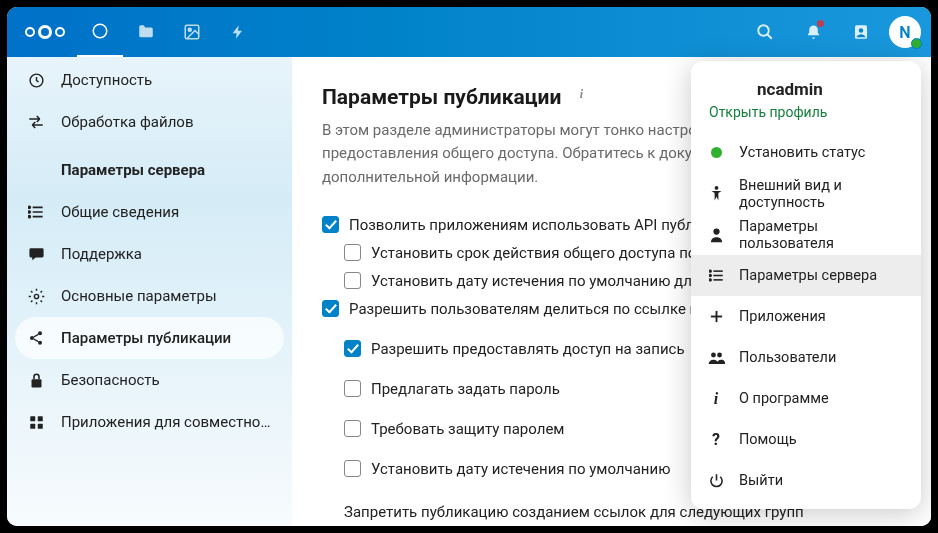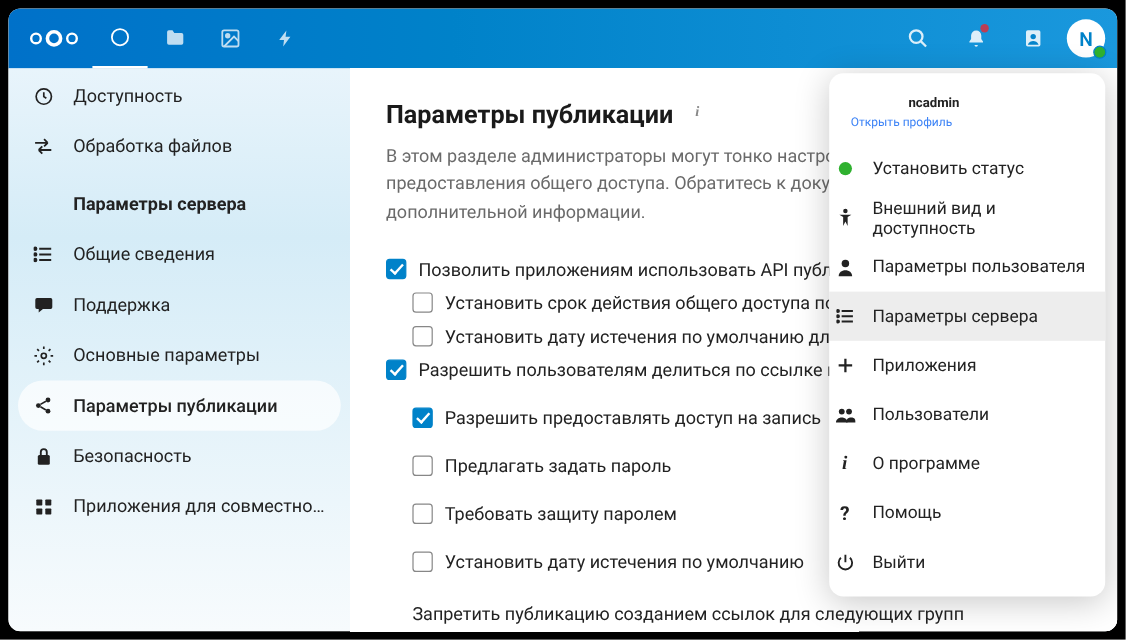--- a/index.html
+++ b/index.html
@@ -46,23 +46,23 @@
 .cb { width: 17px; height: 17px; border: 1.5px solid #878787; border-radius: 3px; flex: 0 0 17px; position: relative; background: #fff; }
 .cb.checked { background: #0082c9; border-color: #0082c9; }
 .cb.checked::after { content: ""; position: absolute; left: 5px; top: 1px; width: 4px; height: 9px; border: solid #fff; border-width: 0 2.3px 2.3px 0; transform: rotate(42deg); }
 .sub-label { color: #222; margin: 20px 0 10px 22px; font-size: 15px; }
 .input-wrap { margin-left: 22px; }
 .input { width: 350px; height: 40px; border: 2px solid #cfcfcf; border-radius: 22px; padding: 0 16px; font-size: 15px; color: #8b5cf6; display: flex; align-items: center; }
 
 
 .popover { position: absolute; top: 54px; right: 10px; width: 230px; background: #fff; border-radius: 12px; box-shadow: 0 4px 28px rgba(0,0,0,0.22); padding: 8px 0; z-index: 50; font-size: 14.5px; color: #222; }
 .pop-head { padding: 10px 18px 12px; }
-.pop-head .nm { font-weight: 700; font-size: 11px; padding-left: 48px; }
-.pop-head .sub { color: #3b82f6; margin-top: 5px; font-size: 10px; }
-.pop-item { display: flex; align-items: center; gap: 14px; padding: 0 4px; height: 41px; cursor: pointer; }
+.pop-head .nm { font-weight: 700; font-size: 17px; padding-left: 48px; }
+.pop-head .sub { color: #15803d; margin-top: 5px; font-size: 14px; }
+.pop-item { display: flex; align-items: center; gap: 14px; padding: 0 16px; height: 41px; cursor: pointer; }
 .pop-item.active { background: #ededed; }
 .pop-item .picn { width: 18px; height: 18px; display: flex; align-items: center; justify-content: center; flex: 0 0 18px; color: #222; }
 .status-dot { width: 11px; height: 11px; background: #2fb12f; border-radius: 50%; }
 
 
 svg { display: block; }
 </style>
 </head>
 <body>
 

